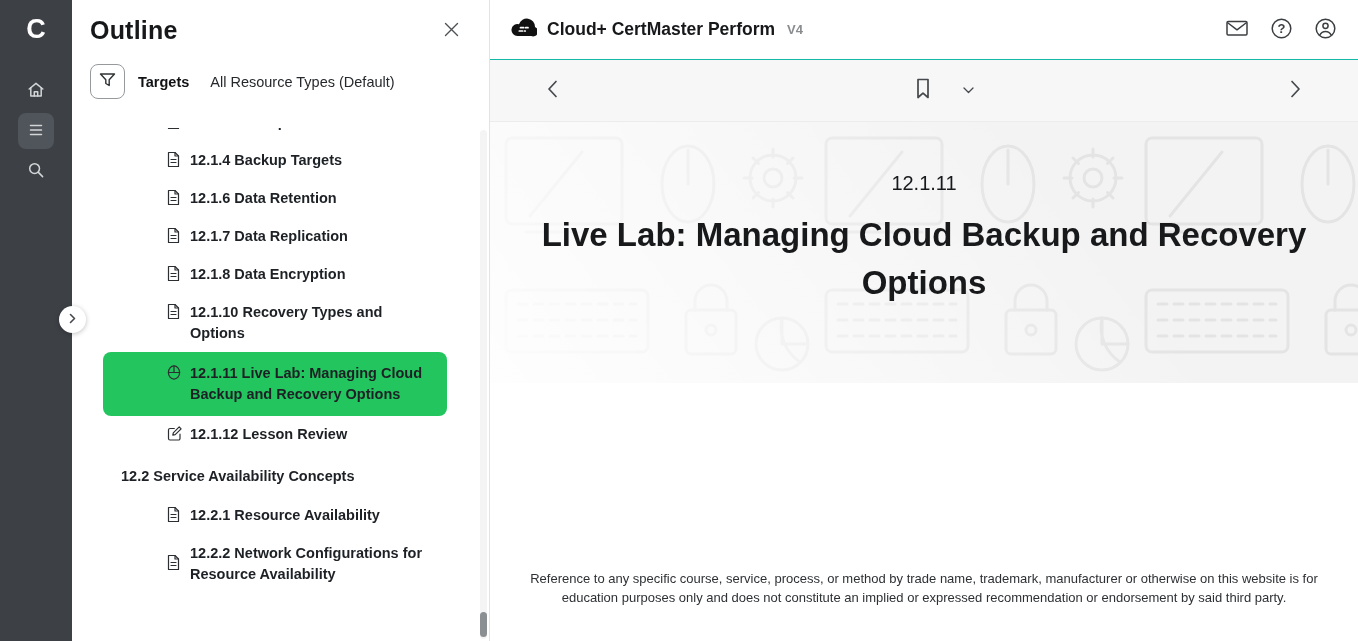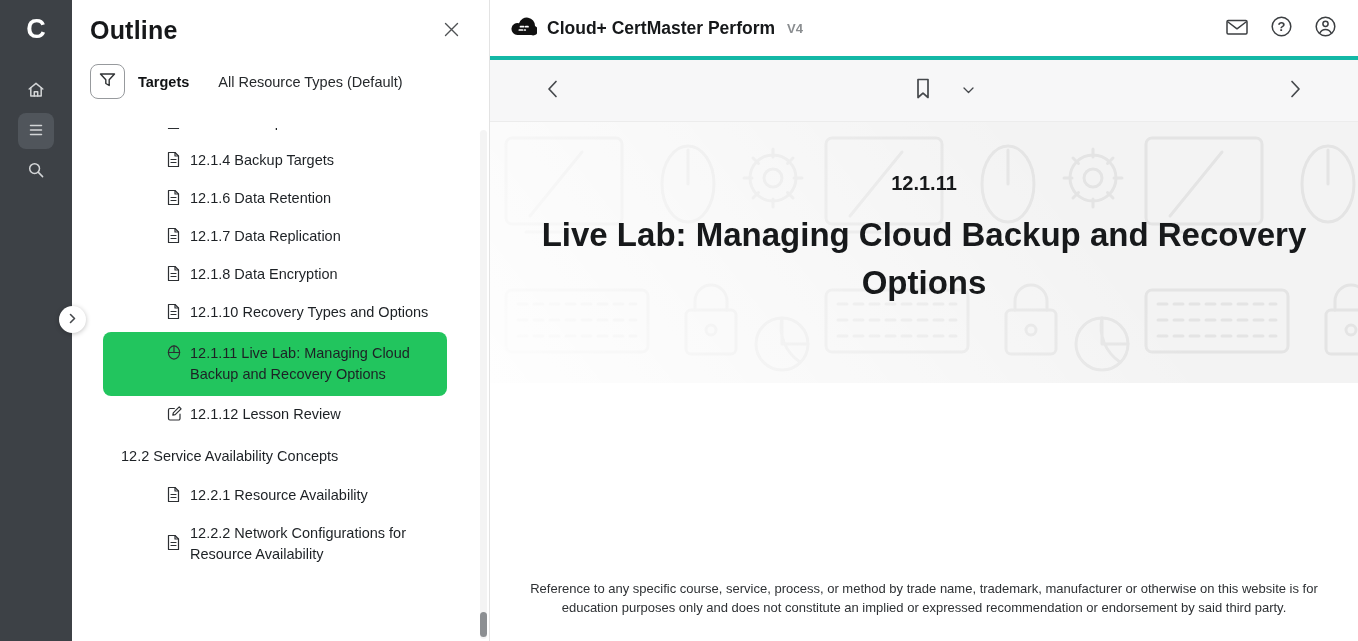--- a/index.html
+++ b/index.html
@@ -30,42 +30,42 @@
     padding:16px 26px 0 18px; }
   .outline-title { font-size:25px; font-weight:700; color:#16181a; letter-spacing:.2px; }
   .close-btn { border:none; background:transparent; cursor:pointer; padding:2px; }
   .close-btn svg { stroke:#4f5255; stroke-width:1.4; stroke-linecap:round; }
 
   .filter-row { display:flex; align-items:center; gap:13px; padding:19px 0 12px 18px; }
   .filter-btn { width:35px; height:35px; border:1px solid #979a9d; border-radius:8px; background:#fff;
     display:flex; align-items:center; justify-content:center; cursor:pointer; flex:0 0 auto; }
   .filter-btn svg { stroke:#2f3234; fill:none; stroke-width:1.4; stroke-linejoin:round; }
   .showing-label { font-size:14.5px; font-weight:700; color:#101214; }
-  .filter-value { font-size:14.5px; color:#26292c; margin-left:16px; }
+  .filter-value { font-size:14.5px; color:#26292c; margin-left:8px; }
 
   .outline-list { position:absolute; top:128px; bottom:0; left:0; right:0; overflow:hidden; }
   .o-row { display:flex; align-items:flex-start; margin:0 42px 0 31px; padding:8px 8px 8px 63px;
     min-height:37px; cursor:pointer; border-radius:8px; }
   .o-row.cut { margin-top:-24px; }
   .o-row.selected { background:#22c55e; padding-top:11px; padding-bottom:11px; }
   .o-icon { flex:0 0 17px; margin-top:1px; margin-right:7px; }
   .o-icon svg { stroke:#2c2f32; fill:none; stroke-width:1.2; stroke-linecap:round; stroke-linejoin:round; }
-  .o-label { font-size:14.5px; font-weight:400; color:#1d2125; line-height:1.45; max-width:254px; }
+  .o-label { font-size:14.5px; font-weight:700; color:#1d2125; line-height:1.45; max-width:254px; }
   .o-row.section { padding-left:18px; margin-top:4px; margin-bottom:2px; cursor:default; }
   .o-row.section .o-label { max-width:330px; }
 
   .scroll-track { position:absolute; top:2px; bottom:2px; right:2px; width:7px;
     background:#f4f4f4; border-radius:4px; }
   .scroll-thumb { position:absolute; bottom:2px; right:0; width:7px; height:25px;
     background:#8c8f92; border-radius:4px; }
 
   
   .main { position:fixed; left:490px; top:0; width:868px; height:641px; background:#fff; }
 
-  .app-header { height:60px; background:#fff; border-bottom:4px solid #14b8a6;
+  .app-header { height:60px; background:#fff; border-bottom:1px solid #14b8a6;
     display:flex; align-items:center; justify-content:space-between; padding:0 20px 0 20px; }
   .product { display:flex; align-items:center; gap:10px; }
   .product-title { font-size:17.5px; font-weight:700; color:#16181a; }
   .product-version { font-size:13px; font-weight:700; color:#8a8d90; margin-left:2px; }
   .header-icons { display:flex; align-items:center; gap:18px; }
   .hicon-btn { border:none; background:transparent; cursor:pointer; width:26px; height:26px;
     display:flex; align-items:center; justify-content:center; }
   .hicon-btn svg { stroke:#3c3f42; fill:none; stroke-width:1.5; stroke-linecap:round; stroke-linejoin:round; }
   .help-glyph { font-size:13px; font-weight:700; fill:#3c3f42; stroke:none; }
 
@@ -73,26 +73,26 @@
     display:flex; align-items:center; justify-content:space-between; padding:0 52px; }
   .nav-btn { border:none; background:transparent; cursor:pointer; padding:4px; }
   .nav-btn svg { stroke:#45484c; fill:none; stroke-width:1.7; stroke-linecap:round; stroke-linejoin:round; }
   .bookmark-group { display:flex; align-items:center; gap:22px; margin-left:40px; }
 
   .hero { position:relative; height:261px; background:#f3f3f3; overflow:hidden; }
   .hero-pattern { position:absolute; inset:0; }
   .hero-fade { position:absolute; inset:0;
     background:linear-gradient(52deg, rgba(255,255,255,.92) 0%, rgba(255,255,255,.45) 38%, rgba(255,255,255,0) 68%); }
   .hero-text { position:relative; z-index:2; text-align:center; padding-top:50px; }
-  .lesson-number { font-size:20px; font-weight:700; color:#17191b; margin-bottom:6px; }
+  .lesson-number { font-size:20px; font-weight:400; color:#17191b; margin-bottom:6px; }
   .lesson-title { font-size:33px; font-weight:700; color:#17191b; line-height:1.45;
     max-width:880px; margin:16px auto; }
 
   .disclaimer { position:absolute; bottom:20px; left:0; right:0; text-align:center; }
-  .disclaimer p { width:792px; margin:4px auto; font-size:13px; line-height:1.42; color:#2e3134; }
+  .disclaimer p { width:792px; margin:14px auto; font-size:13px; line-height:1.42; color:#2e3134; }
 </style>
 </head>
 <body>
 
 <aside class="rail">
   <div class="rail-logo">C</div>
   <button class="rail-btn first">
     <span><svg width="20" height="20" viewBox="0 0 20 20">
           <path d="M3.2 9 10 3.4 16.8 9"></path>
           <path d="M4.8 7.8V16h10.4V7.8"></path>

